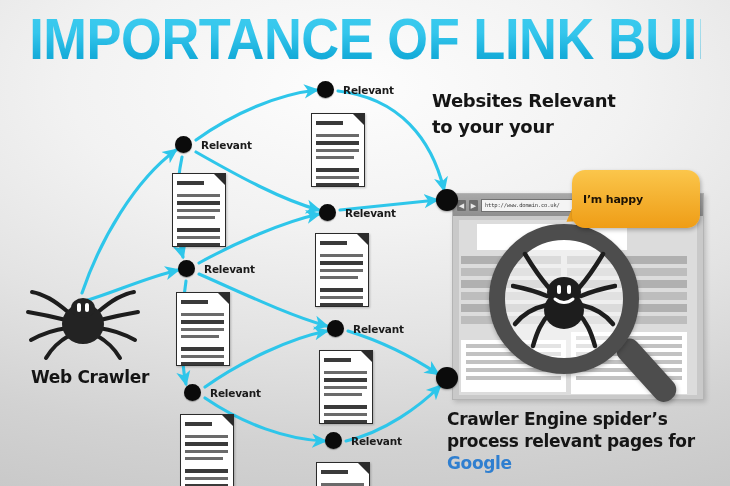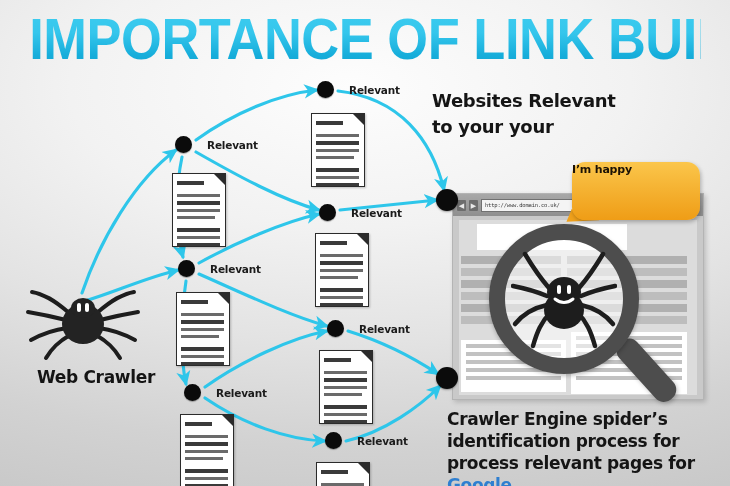--- a/index.html
+++ b/index.html
@@ -48,21 +48,21 @@
   }
   .doc .lines{position:absolute;left:7%;right:9%;top:10%;}
   .doc .ln{height:3px;background:#6a6a6a;margin-bottom:4px;border-radius:0;}
   .doc .ln.s{width:62%;}
   .doc .ln.m{width:88%;}
   .doc .ln.f{width:100%;}
   .doc .ln.d{height:4px;background:#3a3a3a;}
   .doc .gap{height:5px;}
 
   
-  .relnode{position:absolute;display:flex;align-items:center;gap:15px;}
+  .relnode{position:absolute;display:flex;align-items:center;gap:9px;}
   .reldot{width:17px;height:17px;border-radius:50%;background:#0b0b0b;flex:none;
           box-shadow:0 1px 1px rgba(0,0,0,.3);}
   .rellabel{
     font-family:"DejaVu Sans","Liberation Sans",sans-serif;
     font-size:10.5px;font-weight:bold;color:#1b1b1b;
     white-space:nowrap;letter-spacing:-0.2px;
   }
   .bigdot{position:absolute;width:22px;height:22px;border-radius:50%;background:#0b0b0b;
           box-shadow:0 1px 2px rgba(0,0,0,.35);}
 
@@ -127,41 +127,41 @@
     background:#4d4d4d;border-radius:11px;
     transform:rotate(-42deg);transform-origin:top center;
     box-shadow:0 2px 4px rgba(0,0,0,.25);
   }
 
   
   .spider{position:absolute;}
 
   
   #bubble{
-    position:absolute;left:572px;top:162px;width:128px;height:58px;
+    position:absolute;left:572px;top:170px;width:128px;height:58px;
     border-radius:13px;
     background:linear-gradient(180deg,#fbc64b 0%,#f5b333 45%,#ef9d16 100%);
     box-shadow:1px 2px 4px rgba(0,0,0,.28);
-    display:flex;align-items:flex-start;justify-content:flex-start;
-    box-sizing:border-box;
+    display:flex;align-items:center;justify-content:flex-start;
+    padding-left:11px;box-sizing:border-box;
   }
   #bubble .btext{
     font-family:"DejaVu Sans","Liberation Sans",sans-serif;
     font-weight:bold;font-size:11px;line-height:15px;color:#1c1205;
     letter-spacing:-0.2px;
   }
   #bubble-tail{
     position:absolute;left:568px;top:214px;width:0;height:0;
     border-top:14px solid #f0a11b;
     border-right:30px solid transparent;
     transform:rotate(22deg);
   }
 
   #crawler-label{
-    position:absolute;left:21px;top:367px;width:150px;text-align:center;
+    position:absolute;left:15px;top:367px;width:150px;text-align:center;
     font-family:"DejaVu Sans","Liberation Sans",sans-serif;
     font-weight:bold;font-size:17px;color:#141414;letter-spacing:-0.3px;
   }
 </style>
 </head>
 <body>
 
 <div id="stage">
 
   <div id="title">IMPORTANCE OF LINK BUILDING</div>
@@ -426,18 +426,17 @@
     <span class="rellabel">Relevant</span>
   </div>
 
   <div id="websites-heading">
     <div>Websites Relevant</div>
     <div>to your your</div>
   </div>
 
   <div id="bottom-caption">
     <div>Crawler Engine spider’s</div>
-    <div>identification process for</div>
     <div>process relevant pages for</div>
     <div class="brand">Google</div>
   </div>
 
 </div>
 
 </body></html>

